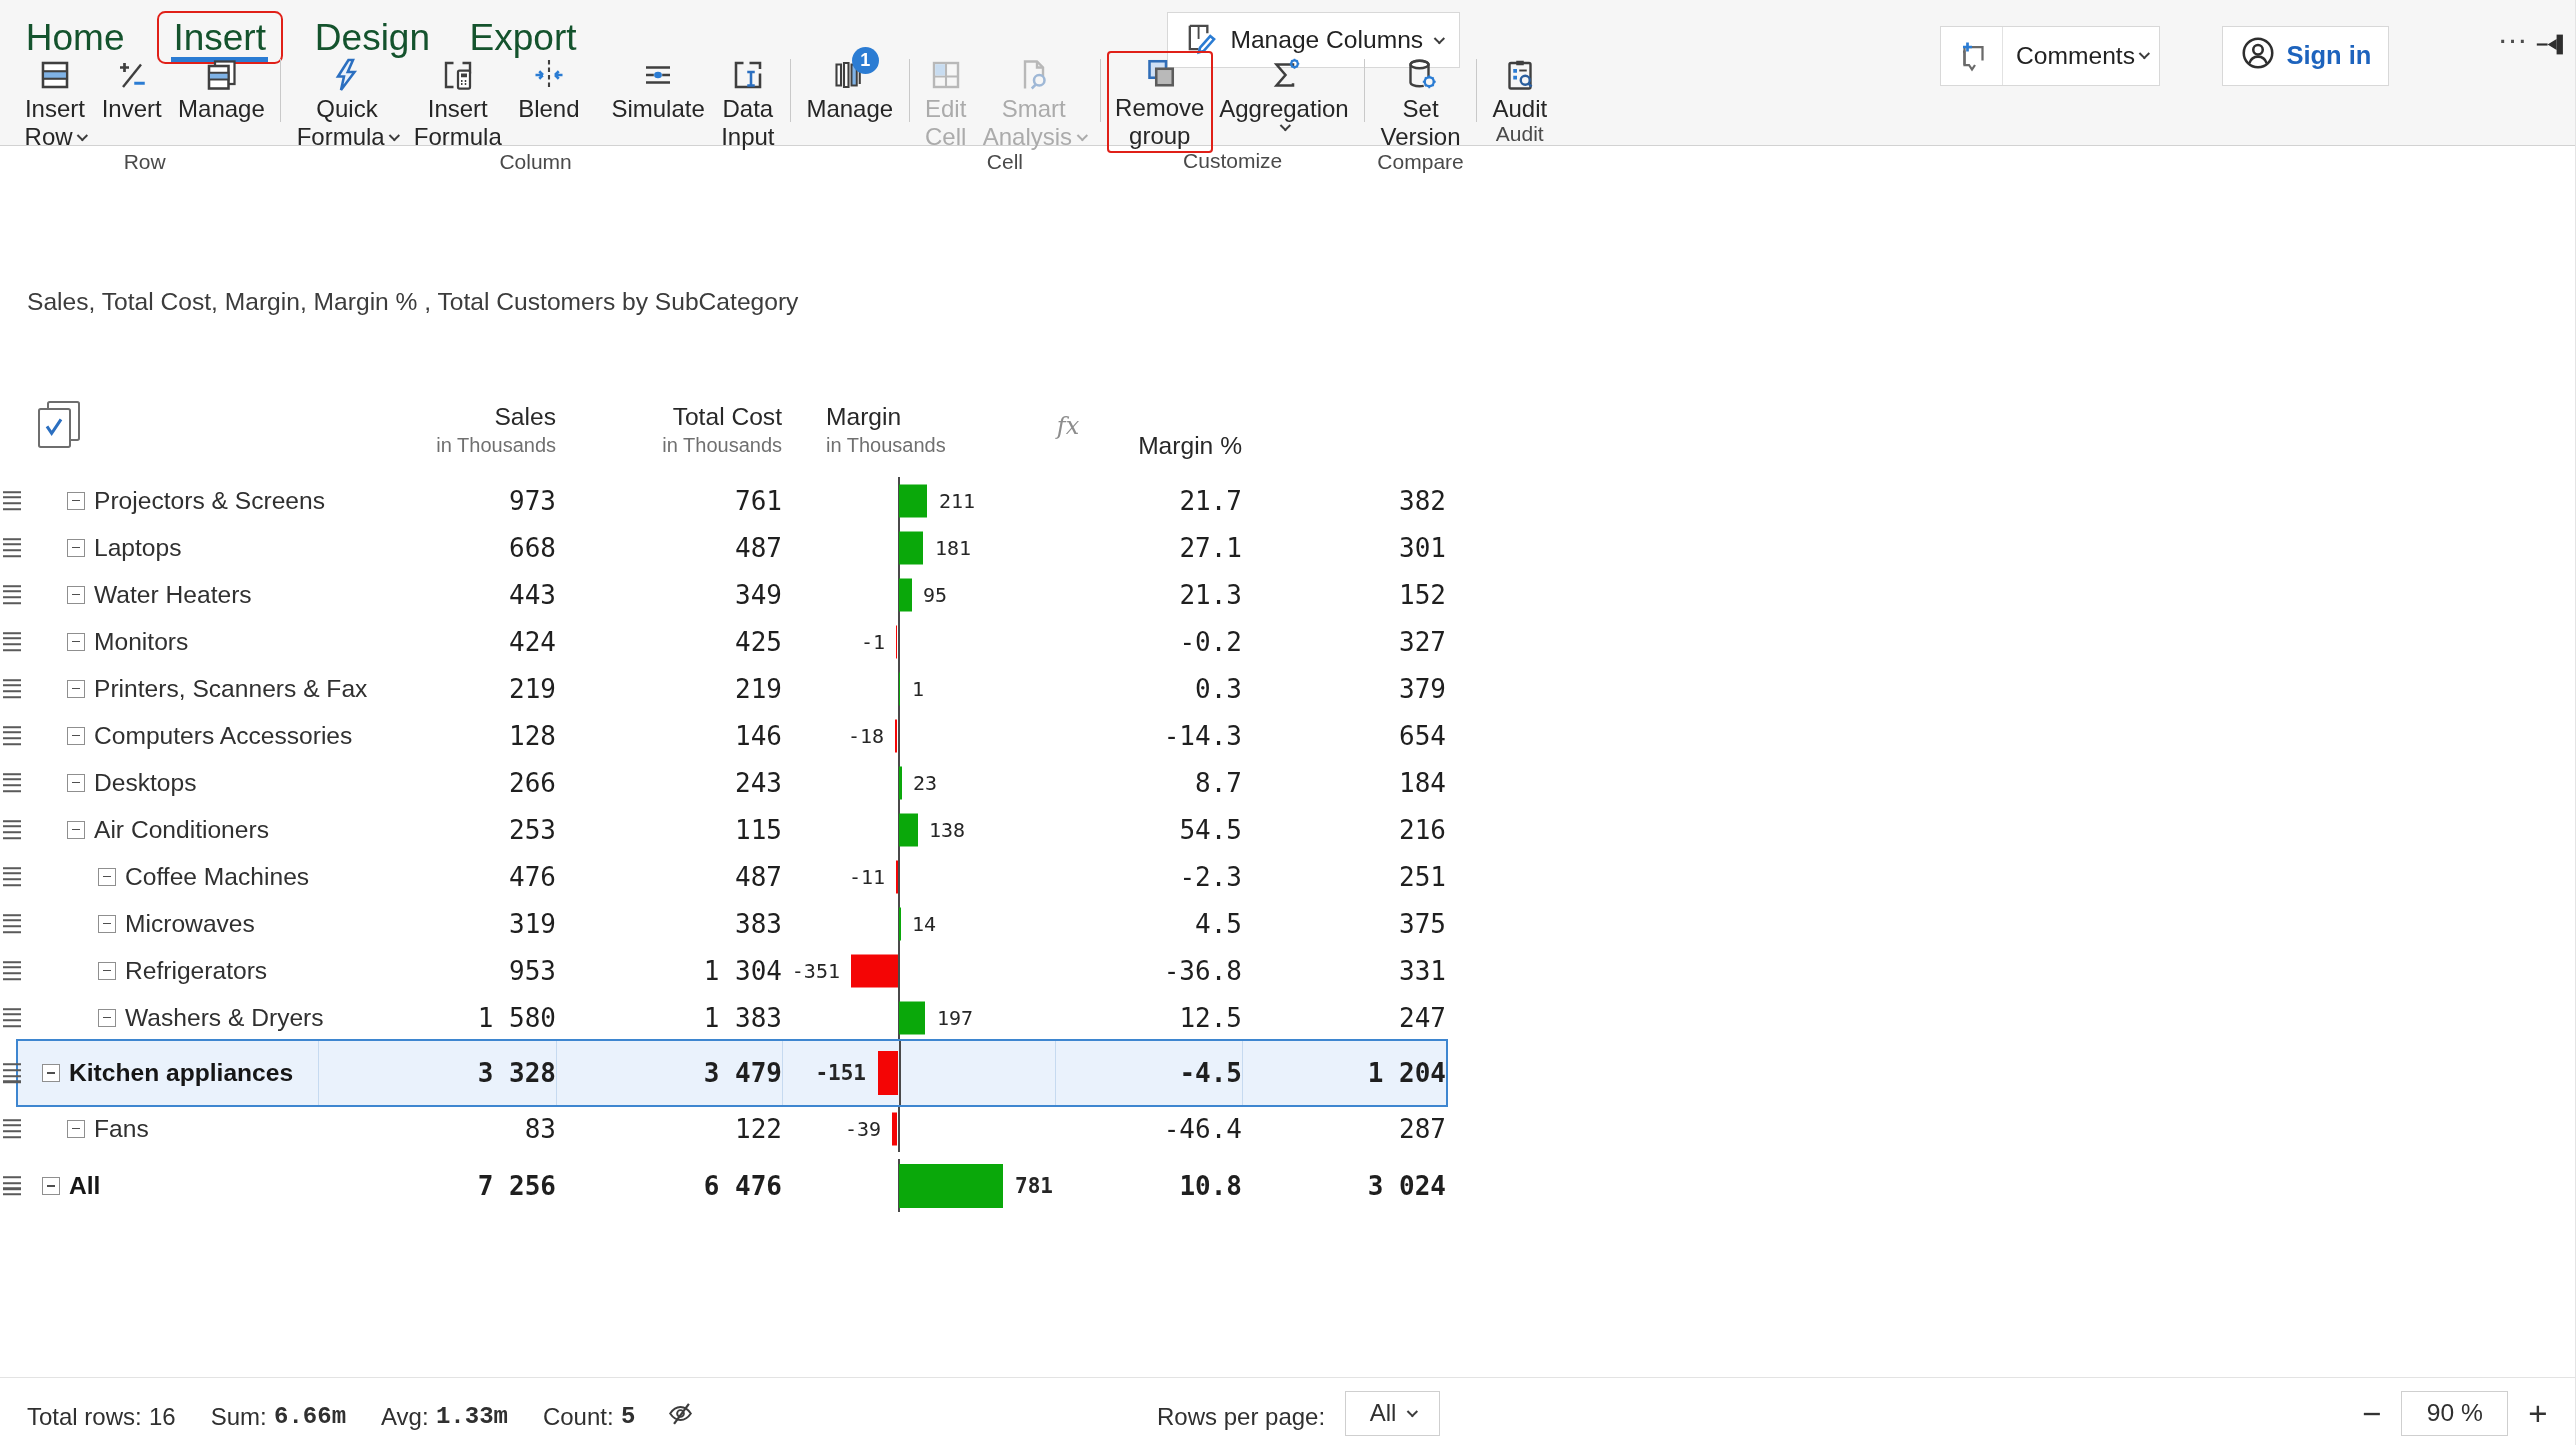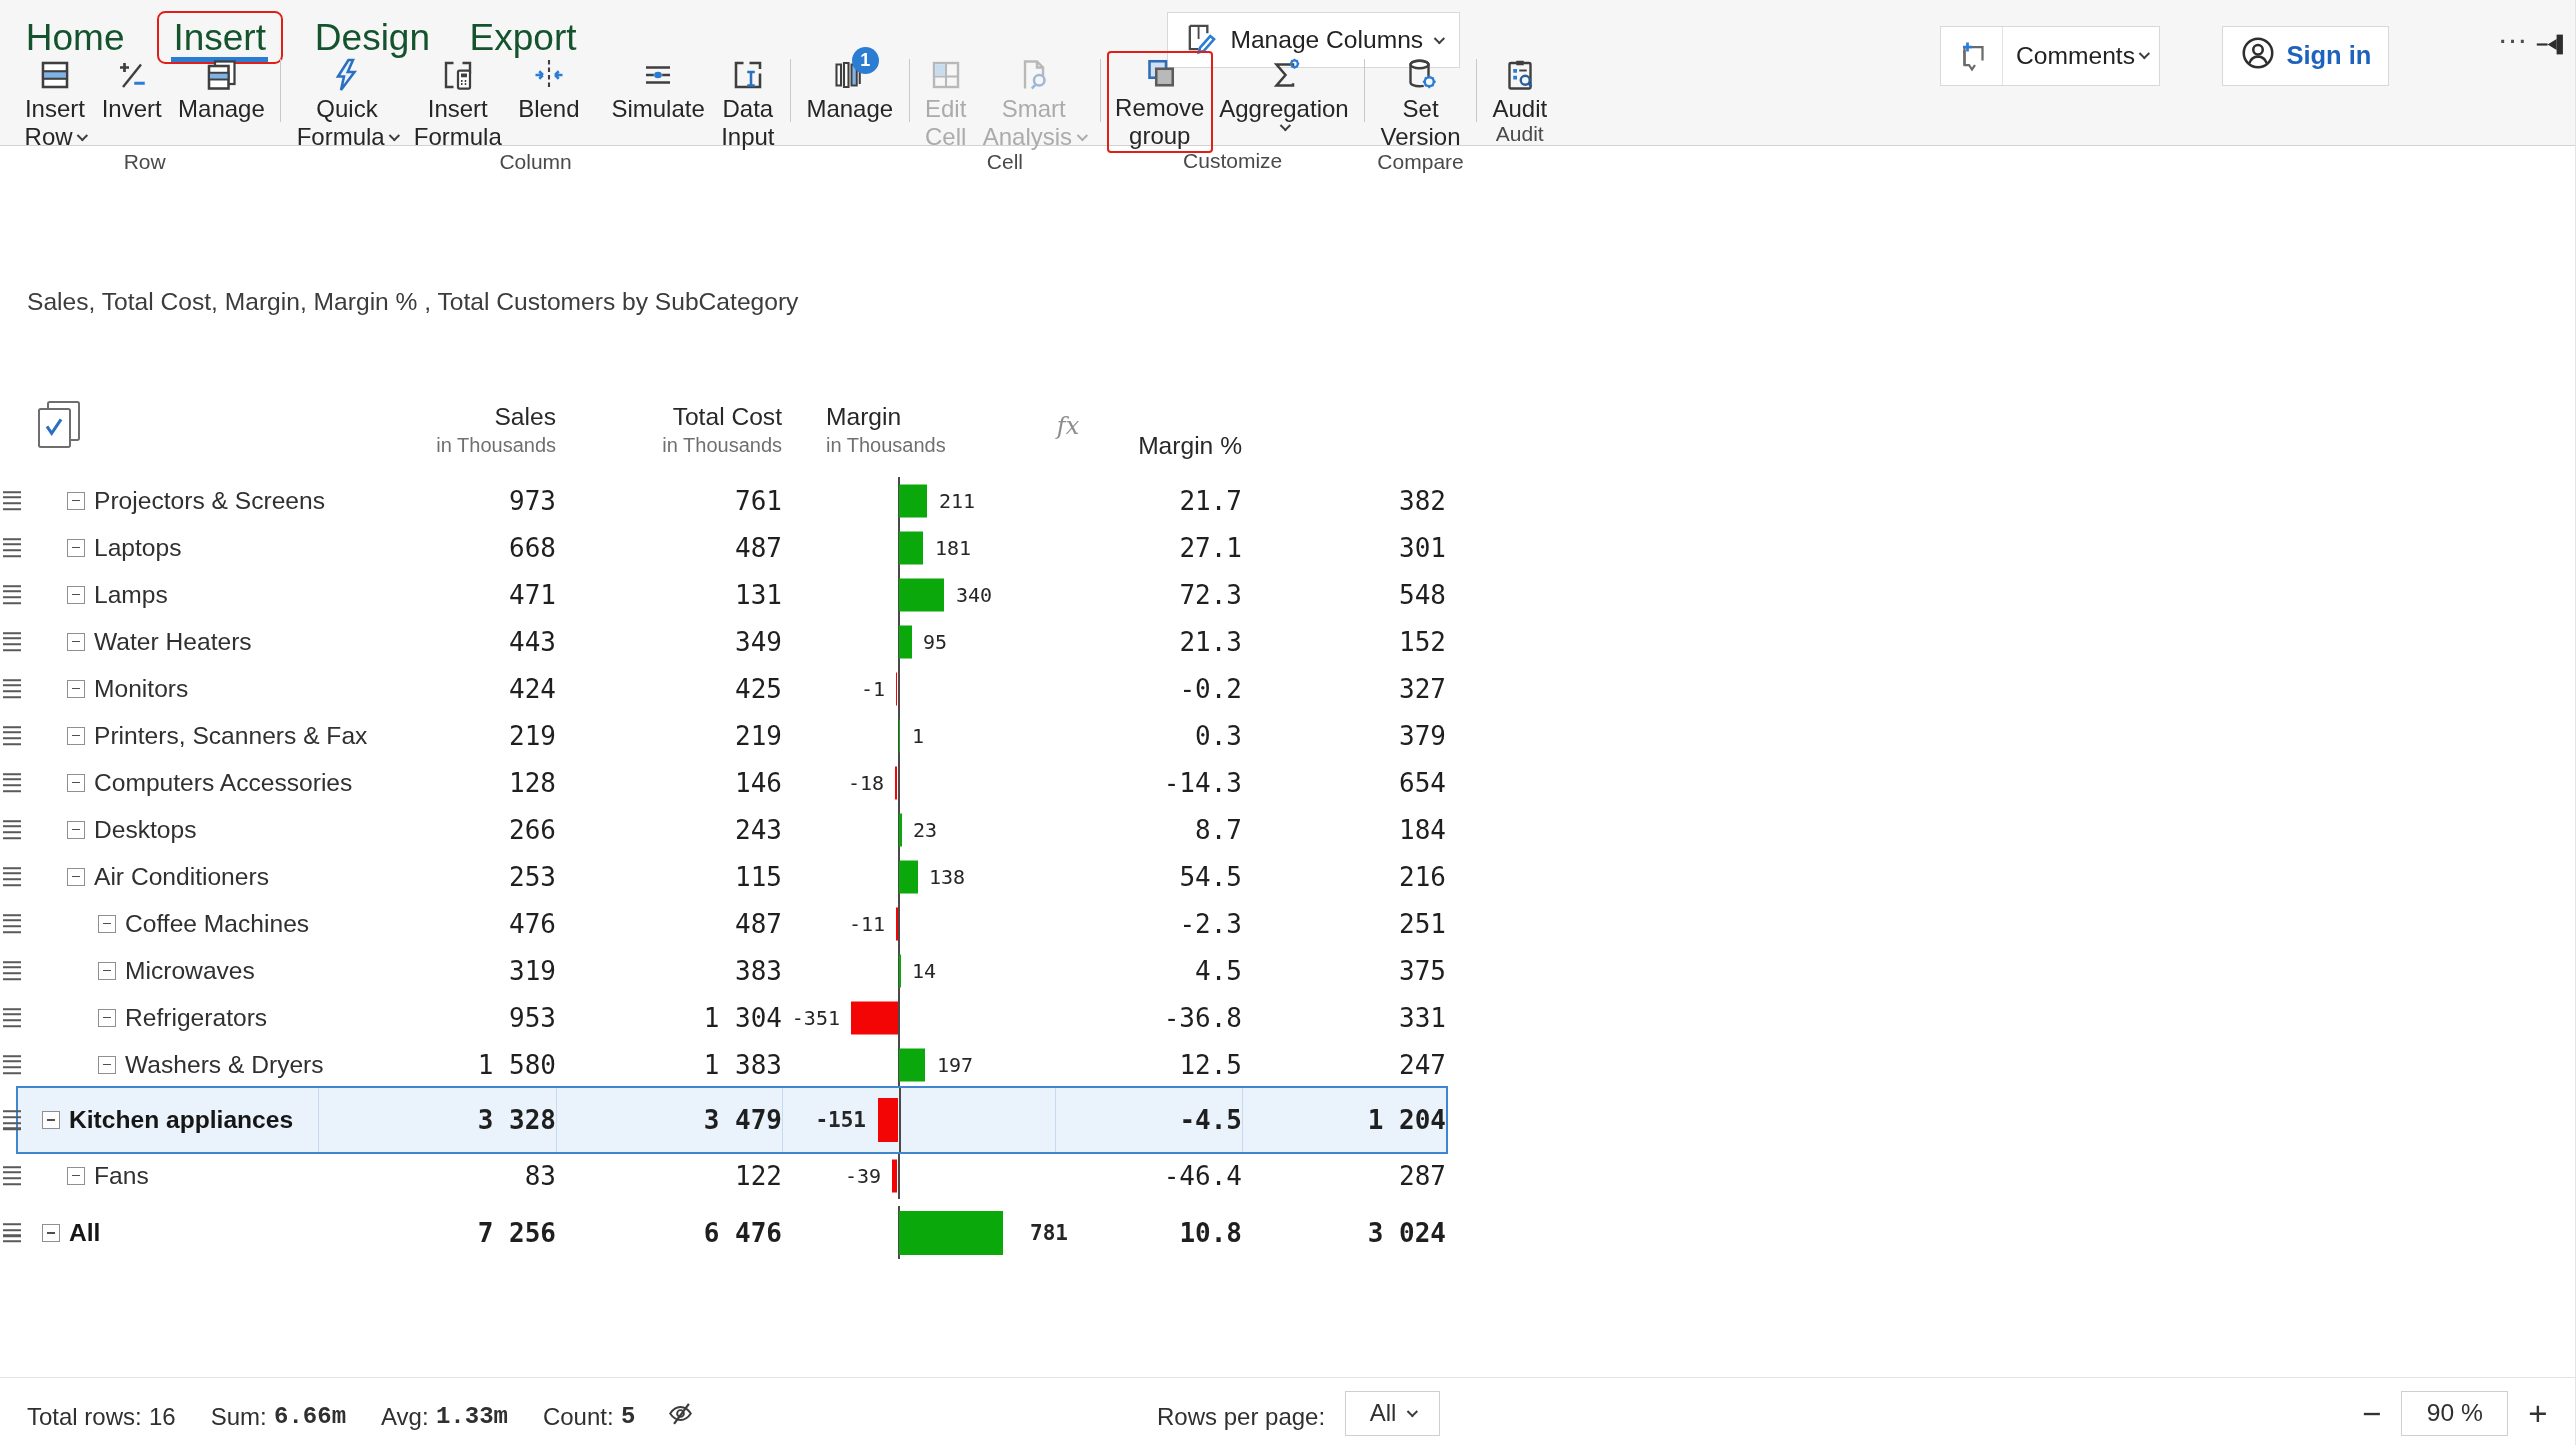--- a/index.html
+++ b/index.html
@@ -461,41 +461,20 @@
   </div>
       <div class="trow">
     <div class="label-cell">
       <span class="drag" hidden="">
             <i></i>
             <i></i>
             <i></i>
             <i></i>
           </span>
       <span class="collapse" hidden=""></span>
-      <span class="lbl">Lamps</span>
-    </div>
-    <div class="num c-sales">471</div>
-    <div class="num c-cost">131</div>
-    <div class="margin-cell">
-      <span class="baseline"></span>
-      <span class="bar" style="width: 45px; left: 117px; background: rgb(10, 168, 10);"></span>
-      <span class="bar-label" style="left: 174px;">340</span>
-    </div>
-    <div class="num c-pct">72.3</div>
-    <div class="num c-cust">548</div>
-  </div>
-      <div class="trow">
-    <div class="label-cell">
-      <span class="drag" hidden="">
-            <i></i>
-            <i></i>
-            <i></i>
-            <i></i>
-          </span>
-      <span class="collapse" hidden=""></span>
       <span class="lbl">Water Heaters</span>
     </div>
     <div class="num c-sales">443</div>
     <div class="num c-cost">349</div>
     <div class="margin-cell">
       <span class="baseline"></span>
       <span class="bar" style="width: 12.7px; left: 117px; background: rgb(10, 168, 10);"></span>
       <span class="bar-label" style="left: 141px;">95</span>
     </div>
     <div class="num c-pct">21.3</div>
@@ -741,21 +720,21 @@
             <i></i>
           </span>
       <span class="collapse"></span>
       <span class="lbl">All</span>
     </div>
     <div class="num c-sales">7 256</div>
     <div class="num c-cost">6 476</div>
     <div class="margin-cell">
       <span class="baseline"></span>
       <span class="bar" style="width: 104px; left: 117px; background: rgb(10, 168, 10);"></span>
-      <span class="bar-label" style="left: 248px;">781</span>
+      <span class="bar-label" style="left: 233px;">781</span>
     </div>
     <div class="num c-pct">10.8</div>
     <div class="num c-cust">3 024</div>
   </div>
     </div>
 </div>
 
 <div class="statusbar">
   <div class="stat-left">
     <span class="stat-item">

